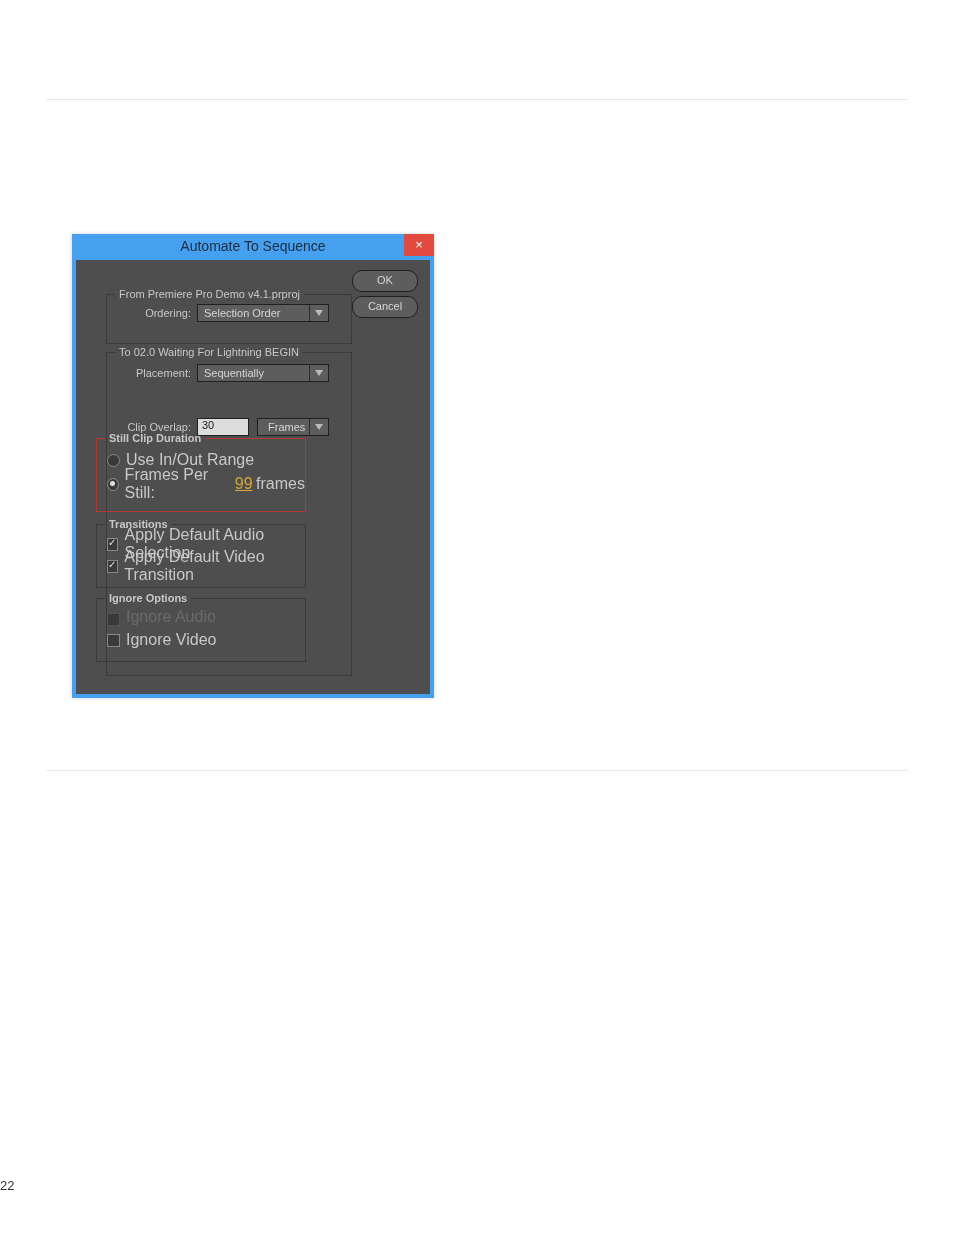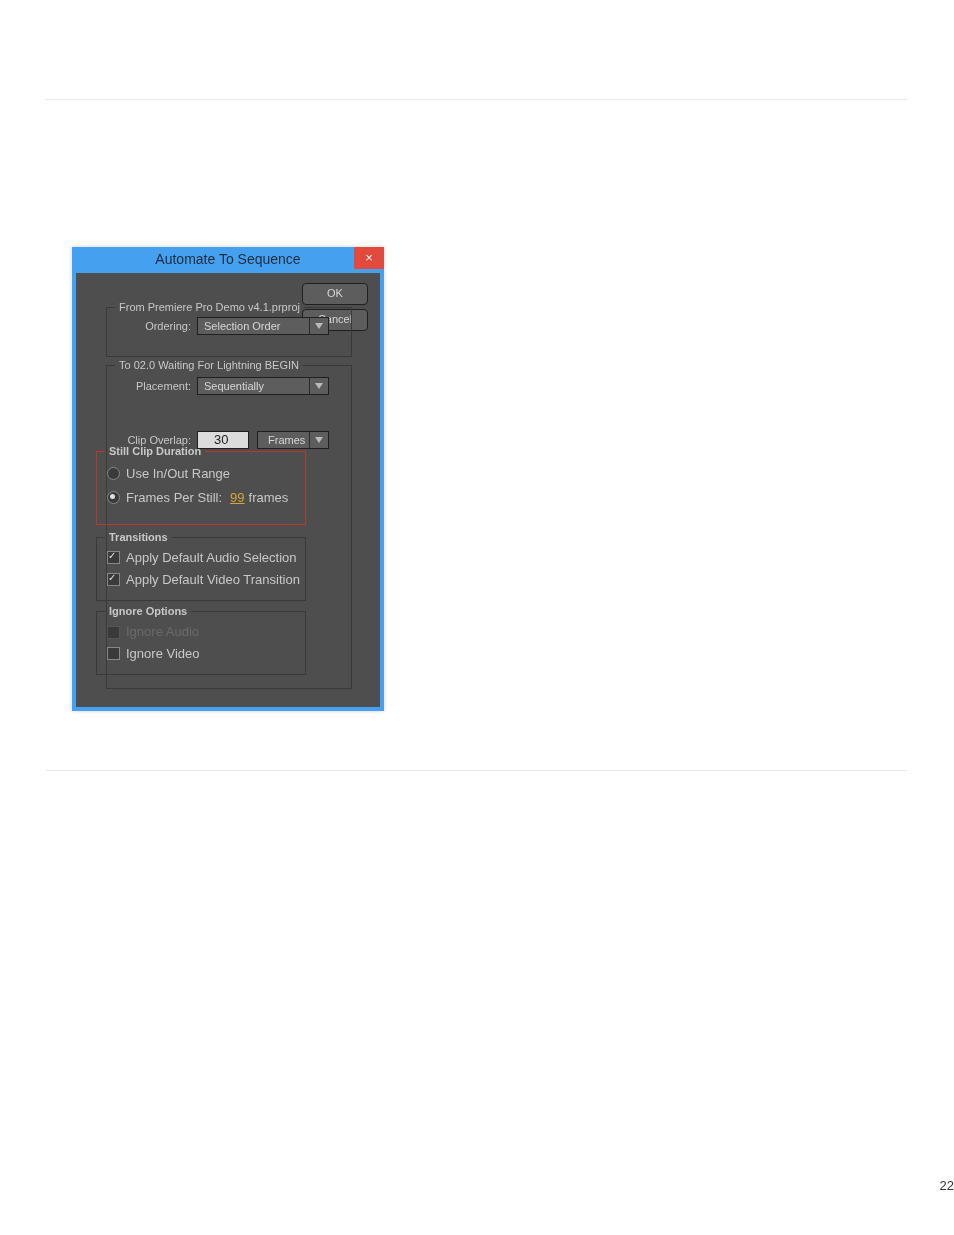--- a/index.html
+++ b/index.html
@@ -19,31 +19,31 @@
     position: absolute;
     left: 46px;
     width: 862px;
     height: 1px;
     background: #e9e9e9;
   }
   .page-number {
     position: absolute;
     left: 0;
     width: 100%;
-    text-align: right;
+    text-align: left;
     font-size: 13px;
     color: #333;
   }
 
   
   .dialog {
     position: absolute;
     left: 72px;
-    top: 247px;
-    width: 312px;
+    top: 234px;
+    width: 362px;
     height: 464px;
     background: #46a0f0;
     box-shadow: 0 0 4px rgba(0,0,0,0.2);
   }
   .titlebar {
     position: relative;
     height: 26px;
     background: #46a0f0;
   }
   .titlebar-title {
@@ -75,21 +75,21 @@
     font-size: 11px;
   }
   .btn {
     background: #5d5d5d;
     border: 1px solid #202020;
     color: #d6d6d6;
     font-size: 11px;
     height: 20px;
     line-height: 18px;
     text-align: center;
-    border-radius: 4px;
+    border-radius: 10px;
     cursor: pointer;
   }
   .btn-ok    { position: absolute; right: 12px; top: 10px;  width: 64px; }
   .btn-cancel{ position: absolute; right: 12px; top: 36px; width: 64px; }
 
   fieldset.grp {
     position: absolute;
     border: 1px solid #3a3a3a;
     margin: 16px;
     padding: 6px 8px 10px 8px;
@@ -126,22 +126,22 @@
     display: flex; align-items: center; justify-content: center;
   }
   .tri svg { width: 8px; height: 6px; }
 
   .txt-in {
     position: absolute;
     height: 18px;
     background: #dcdcdc;
     border: 1px solid #202020;
     color: #222;
-    font-size: 13px;
-    padding-left: 16px;
+    font-size: 11px;
+    padding-left: 4px;
     box-sizing: border-box;
   }
 
   fieldset.sub {
     position: absolute;
     border: 1px solid #3a3a3a;
     margin: 0;
     padding: 6px 8px 10px 8px;
   }
   fieldset.sub > legend { padding: 0 4px; color: #c8c8c8; font-size: 11px; font-weight: bold; }
@@ -175,21 +175,21 @@
     content: "✓";
     position: absolute;
     left: 0px; top: -2px;
     font-size: 10px;
     color: #e0e0e0;
   }
   .opt-line {
     position: absolute;
     left: 10px;
     height: 16px;
-    font-size: 13px;
+    font-size: 16px;
     color: #c8c8c8;
     display: flex;
     align-items: center;
   }
   .opt-line.disabled { color: #6a6a6a; }
   .opt-line.disabled .check { border-color: #555; }
 
   .hot-val {
     color: #d7a635;
     text-decoration: underline;

